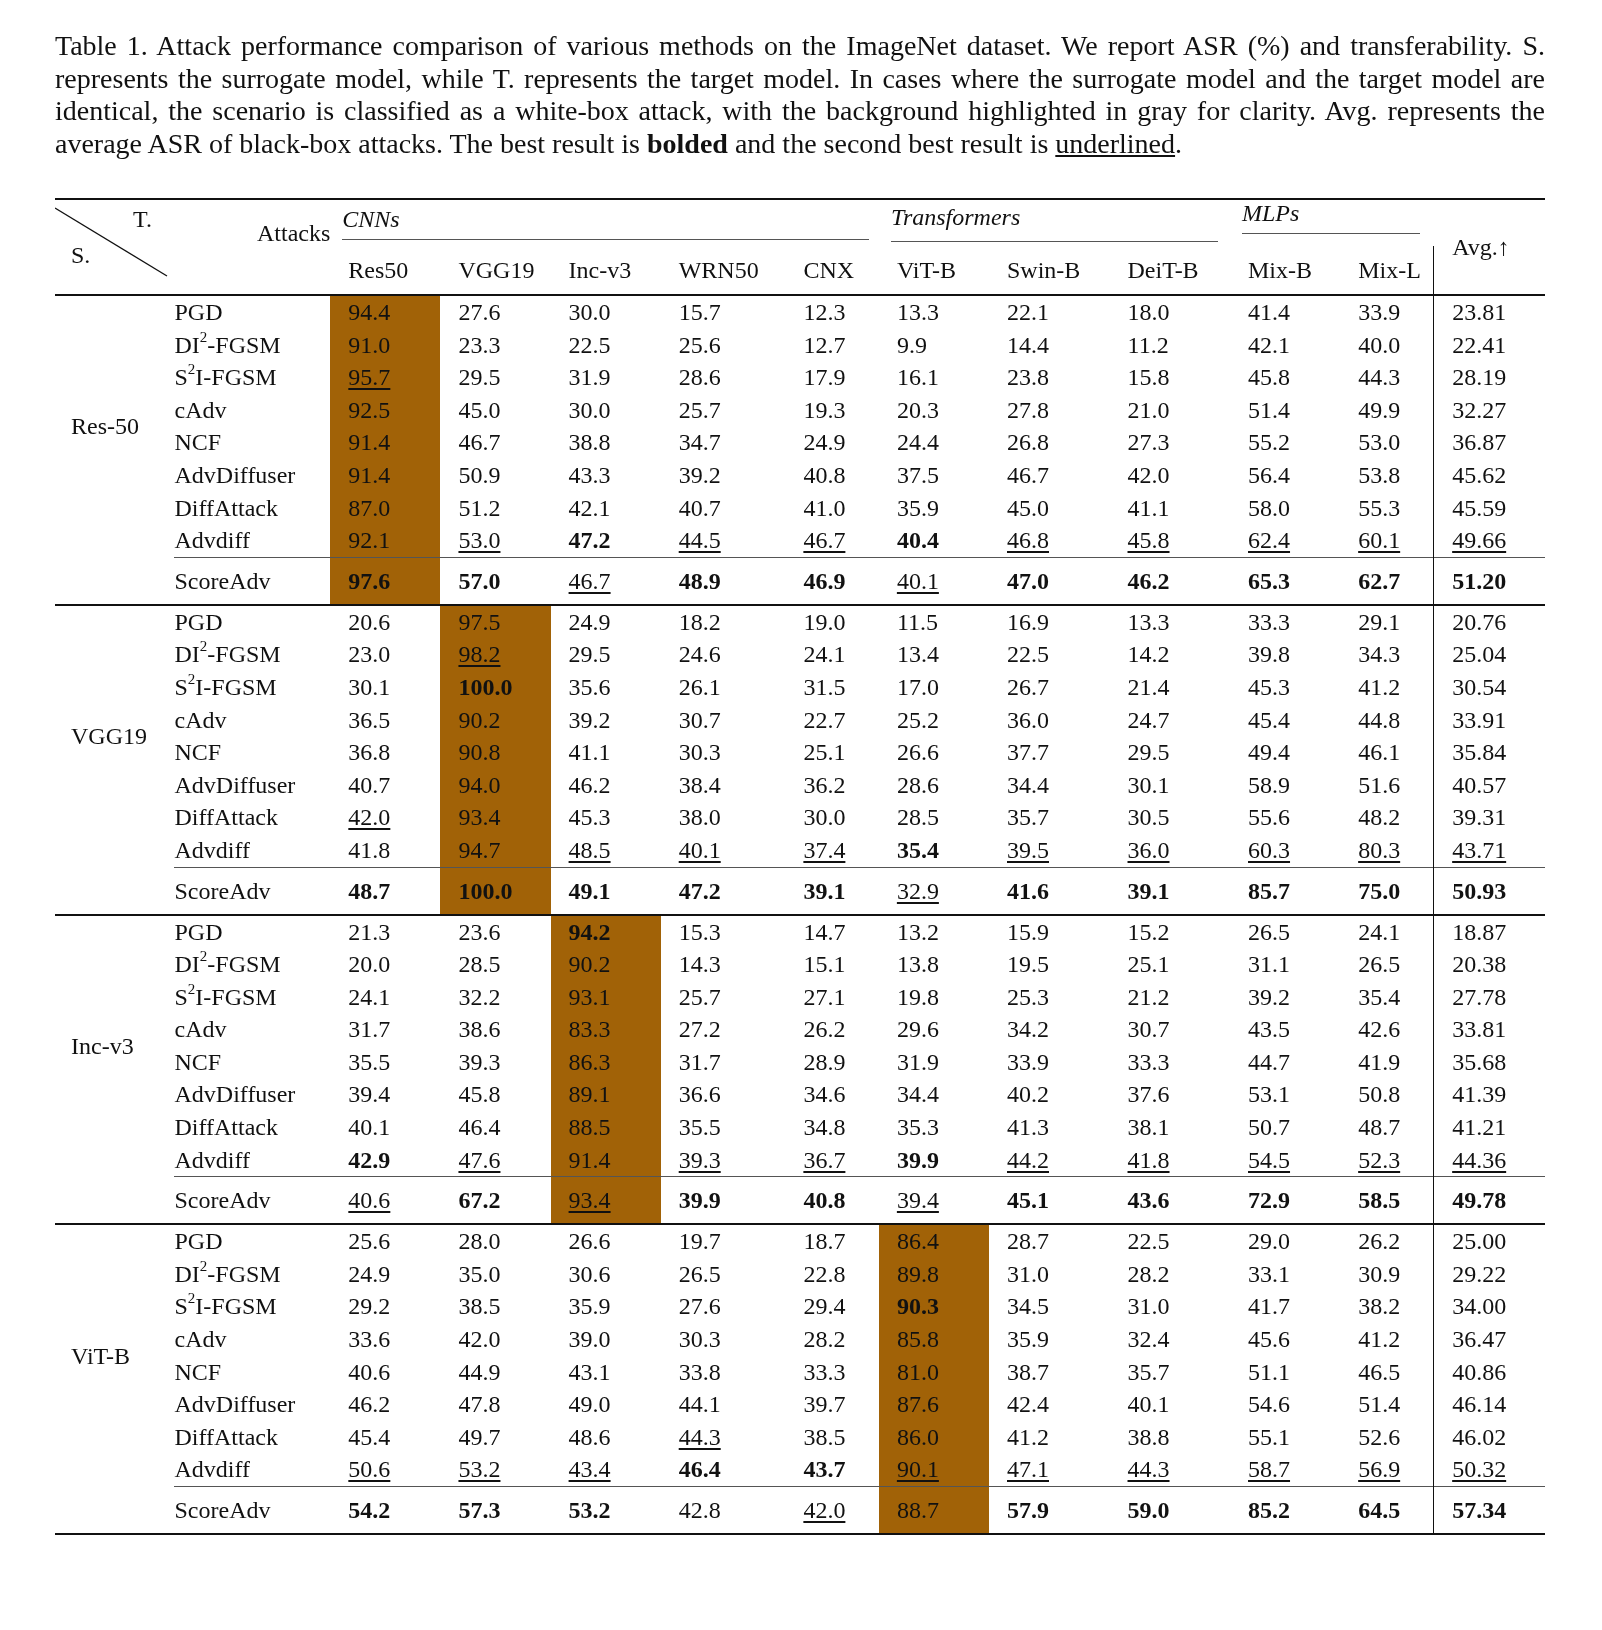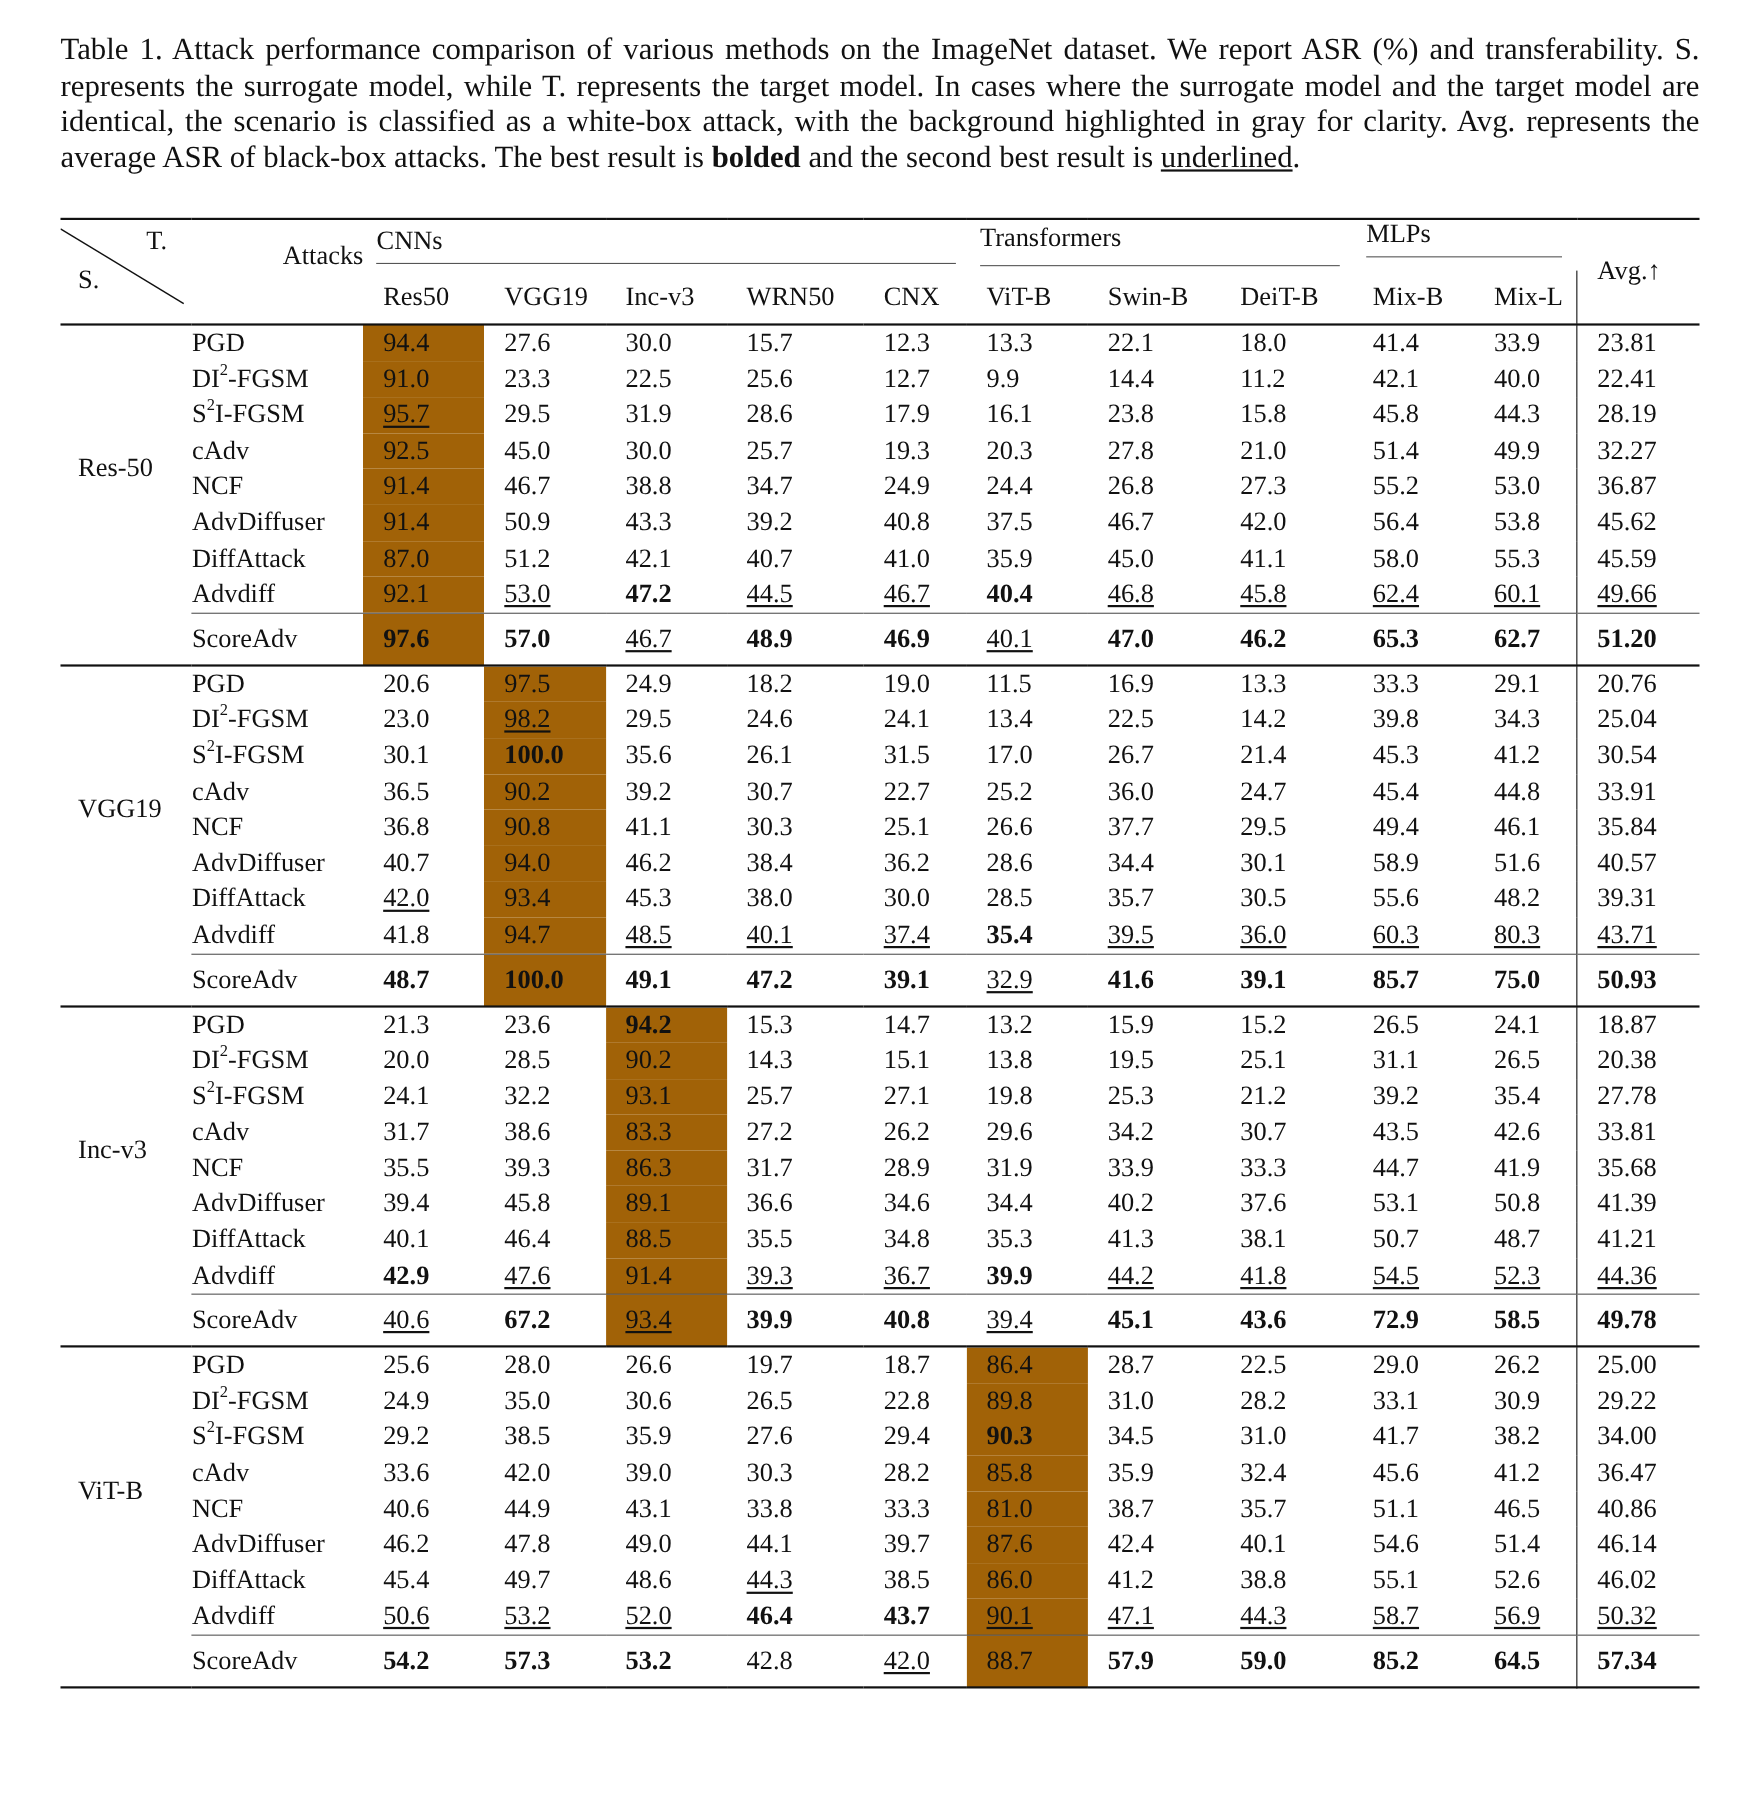--- a/index.html
+++ b/index.html
@@ -38,21 +38,21 @@
   tr.bottom td { border-top: 2px solid #111; height: 0; padding: 0; }
 
   .val { padding-left: 18px !important; }
   .wb { background: #a16207; }
   .bold { font-weight: bold; }
   .ul { text-decoration: underline; text-underline-offset: 3px; }
   .avgcell { border-left: 1.5px solid #111; padding-left: 18px !important; }
   .attack { padding-left: 0 !important; }
   .src { text-align: left; padding-left: 16px !important; vertical-align: middle; }
   sup { font-size: 15px; line-height: 0; position: relative; top: -2px; }
-  .grp { text-align: right; }
+  .grp { text-align: right; font-style: italic; }
 </style>
 </head>
 <body>
 
 <div class="caption"><span>Table 1. Attack performance comparison of various methods on the ImageNet dataset. We report ASR (%) and transferability. S. represents the surrogate model, while T. represents the target model.  In cases where the surrogate model and the target model are identical, the scenario is classified as a white-box attack, with the background highlighted in gray for clarity.  Avg.  represents the average ASR of black-box attacks. The best result is </span><b>bolded</b><span> and the second best result is </span><u>underlined</u><span>.</span></div>
 
 <table class="main">
   <colgroup>
     <col style="width:115px">
       <col style="width:150px">
@@ -604,21 +604,21 @@
         <td class="val"><span>41.2</span></td>
         <td class="val"><span>38.8</span></td>
         <td class="val"><span>55.1</span></td>
         <td class="val"><span>52.6</span></td>
         <td class="avgcell"><span>46.02</span></td>
       </tr>
       <tr class="row">
         <td class="attack"><span>Advdiff</span></td>
         <td class="val"><span class="ul">50.6</span></td>
         <td class="val"><span class="ul">53.2</span></td>
-        <td class="val"><span class="ul">52.0</span></td>
+        <td class="val"><span class="ul">43.4</span></td>
         <td class="val"><span class="bold">46.4</span></td>
         <td class="val"><span class="bold">43.7</span></td>
         <td class="val wb"><span class="ul">90.1</span></td>
         <td class="val"><span class="ul">47.1</span></td>
         <td class="val"><span class="ul">44.3</span></td>
         <td class="val"><span class="ul">58.7</span></td>
         <td class="val"><span class="ul">56.9</span></td>
         <td class="avgcell"><span class="ul">50.32</span></td>
       </tr>
       <tr class="sep">

